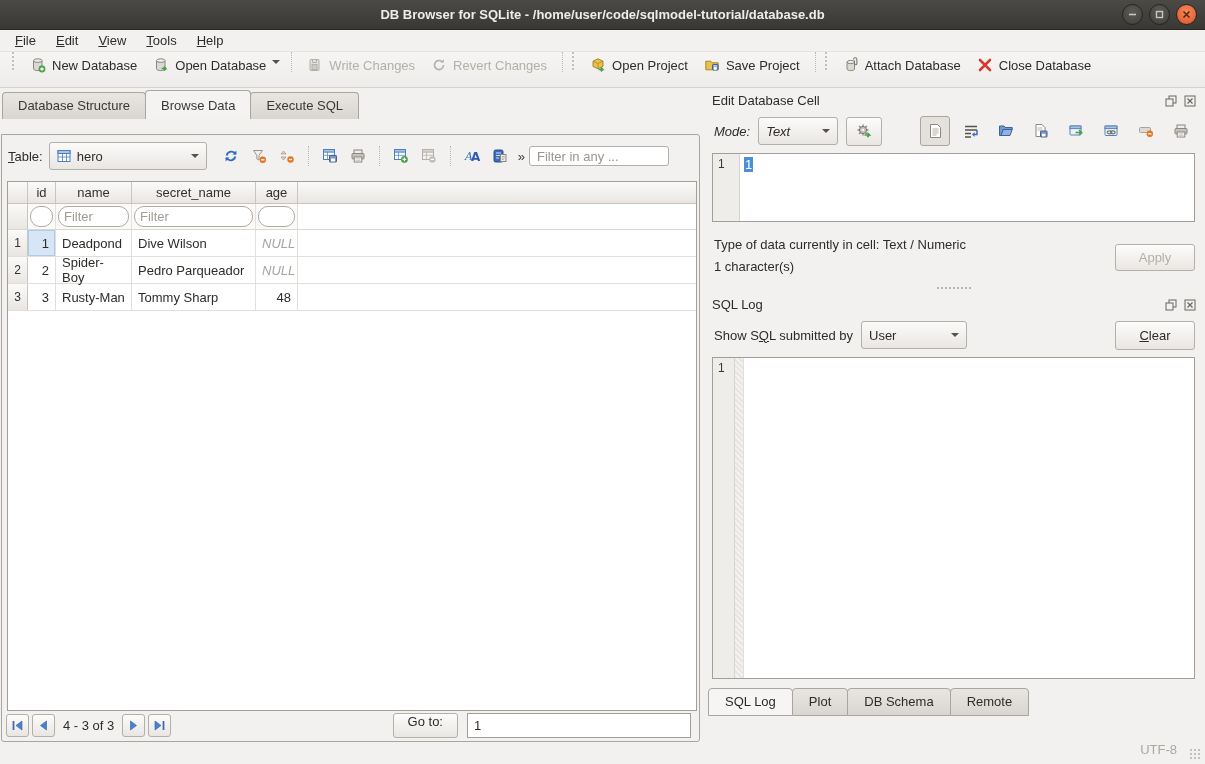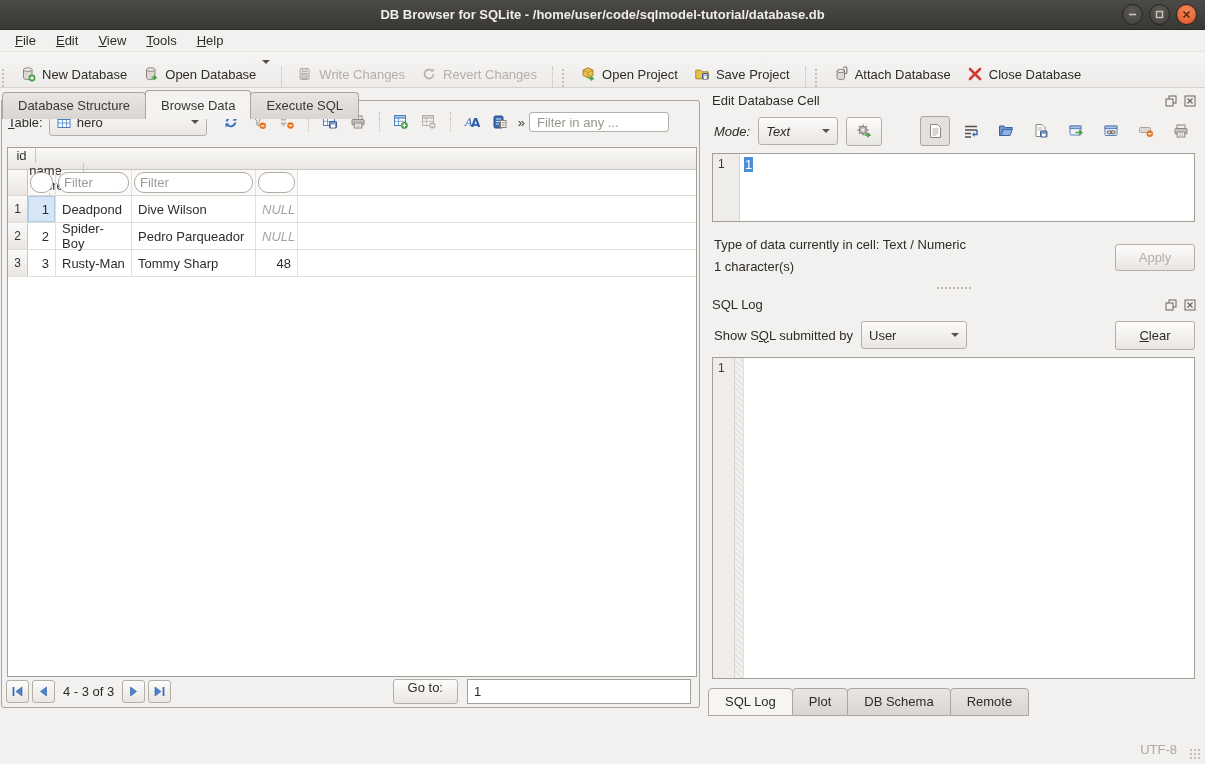--- a/index.html
+++ b/index.html
@@ -20,54 +20,54 @@
   .winbtn svg { display:block; }
 
   
   .menubar { position:absolute; left:0; top:30px; width:100%; height:22px; background:#f2f1ef;
     display:flex; align-items:center; padding-left:6px; gap:2px; border-bottom:1px solid #e6e4e1; }
   .menu-item { padding:2px 9px; }
 
   
   .toolbar { position:absolute; left:0; top:52px; width:100%; height:36px;
     background:linear-gradient(#f6f5f3,#eeecea); border-bottom:1px solid #d5d2ce;
-    display:flex; align-items:flex-end; padding:0 0; }
+    display:flex; align-items:flex-start; padding:0 10px; }
   .grip { width:4px; height:18px; border-left:2px dotted #c3bfb9; margin:0 6px 0 2px; }
   .vsep { width:1px; height:20px; border-left:1px dotted #bcb8b2; margin:0 7px; }
   .tbtn { display:flex; align-items:center; gap:6px; padding:5px 8px; border-radius:3px; white-space:nowrap; }
   .tbtn.disabled { color:#b3afa9; }
   .drop-arrow { width:0; height:0; border-left:4px solid transparent; border-right:4px solid transparent;
     border-top:4px solid #55524d; margin:8px 4px 0 -2px; align-self:flex-start; }
   .icon16 { width:16px; height:16px; flex:0 0 auto; }
 
   
   .left-pane { position:absolute; left:0; top:88px; width:702px; height:640px; }
   .tabbar { position:absolute; left:2px; top:2px; display:flex; align-items:flex-end; height:29px; z-index:2; }
   .tab { padding:5px 15px 6px; border:1px solid #a9a5a0; border-bottom:none; margin-right:-1px;
     background:linear-gradient(#e9e6e2,#d9d6d1); border-radius:4px 4px 0 0; color:#3a3835; }
   .tab.active { background:#f4f3f1; position:relative; z-index:3; padding-top:7px; }
-  .panel { position:absolute; left:1px; top:12px; width:699px; height:608px;
+  .panel { position:absolute; left:1px; top:46px; width:699px; height:608px;
     border:1px solid #a9a5a0; background:#f2f1ef; border-radius:0 3px 3px 3px; }
 
   .browse-toolbar { position:absolute; left:0; top:0; width:100%; height:42px;
     display:flex; align-items:center; padding:0 6px; }
   .combo { height:28px; background:linear-gradient(#fcfbfa,#e9e6e2); border:1px solid #b3afa9;
     border-radius:3px; display:flex; align-items:center; padding:0 7px; gap:6px; }
   .combo .carrow { width:0; height:0; border-left:4px solid transparent; border-right:4px solid transparent;
     border-top:4px solid #55524d; margin-left:auto; }
   .flat-btn { width:28px; height:28px; display:flex; align-items:center; justify-content:center; border-radius:3px; position:relative; }
   .chev { color:#3c3a36; font-size:13px; margin:0 4px; }
   .filter-any { width:140px; height:20px; border:1px solid #b3afa9; border-radius:3px; background:#fff;
     color:#9a958e; padding:0 7px; font-size:13px; display:flex; align-items:center; }
 
   
   .grid-wrap { position:absolute; left:5px; top:46px; width:690px; height:530px;
     border:1px solid #a29e98; background:#fff; overflow:hidden; }
   .grid-header { display:flex; height:22px;
-    background:linear-gradient(#fbfaf9,#e9e6e2); border-bottom:1px solid #c9c5c0;flex-direction:column; }
+    background:linear-gradient(#fbfaf9,#e9e6e2); border-bottom:1px solid #c9c5c0; }
   .hcell { border-right:1px solid #c9c5c0; display:flex; align-items:center; justify-content:center; font-size:13px; color:#33312e; }
   .filter-row { display:flex; height:26px; border-bottom:1px solid #dad7d3; background:#fbfaf9; }
   .fcell { border-right:1px solid #e4e1dd; display:flex; align-items:center; justify-content:flex-start; padding:2px; }
   .fbox { width:100%; height:21px; border:1px solid #aeaaa4; background:#fff; border-radius:10px;
     color:#a09b94; display:flex; align-items:center; padding:0 5px; font-size:13px; }
   .grow { display:flex; height:27px; border-bottom:1px solid #e2dfdb; background:#fff; }
   .gcell { border-right:1px solid #e2dfdb; display:flex; align-items:center; padding:0 6px; font-size:13px; }
   .rownum { background:linear-gradient(#fbfaf9,#e9e6e2); border-right:1px solid #c9c5c0;
     display:flex; align-items:center; justify-content:center; font-size:12px; color:#33312e; }
   .num { justify-content:flex-end; }

